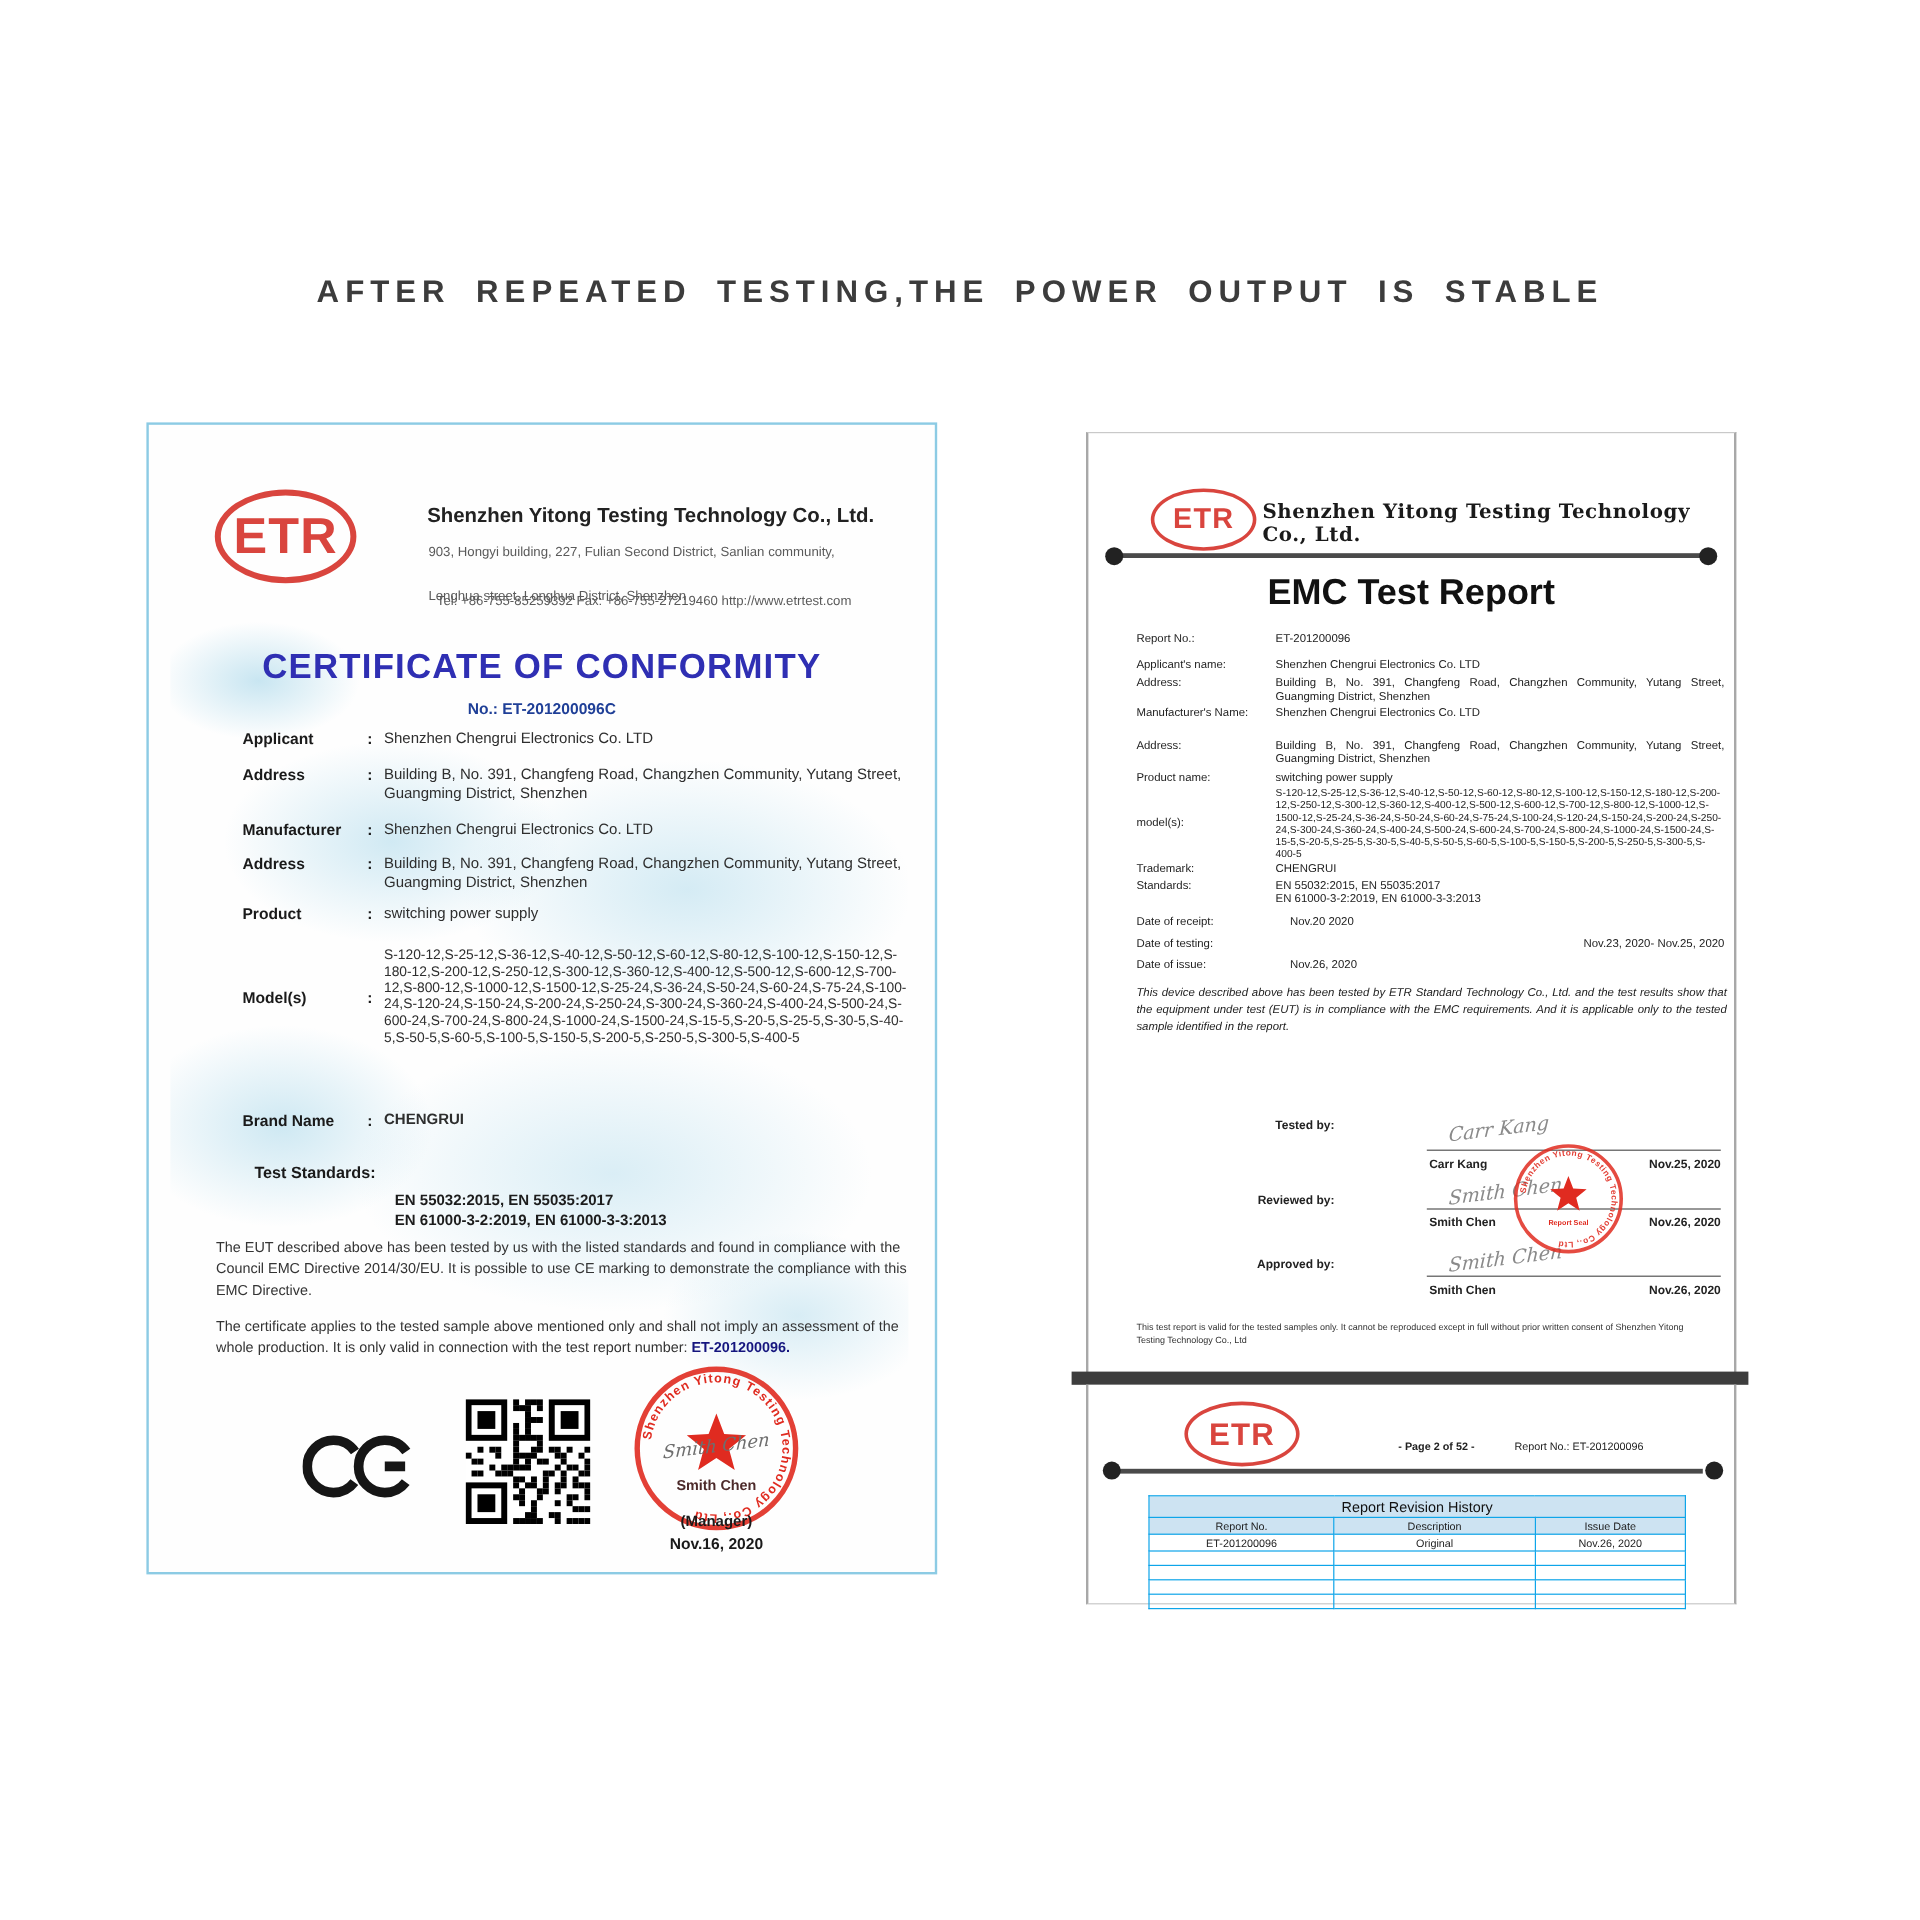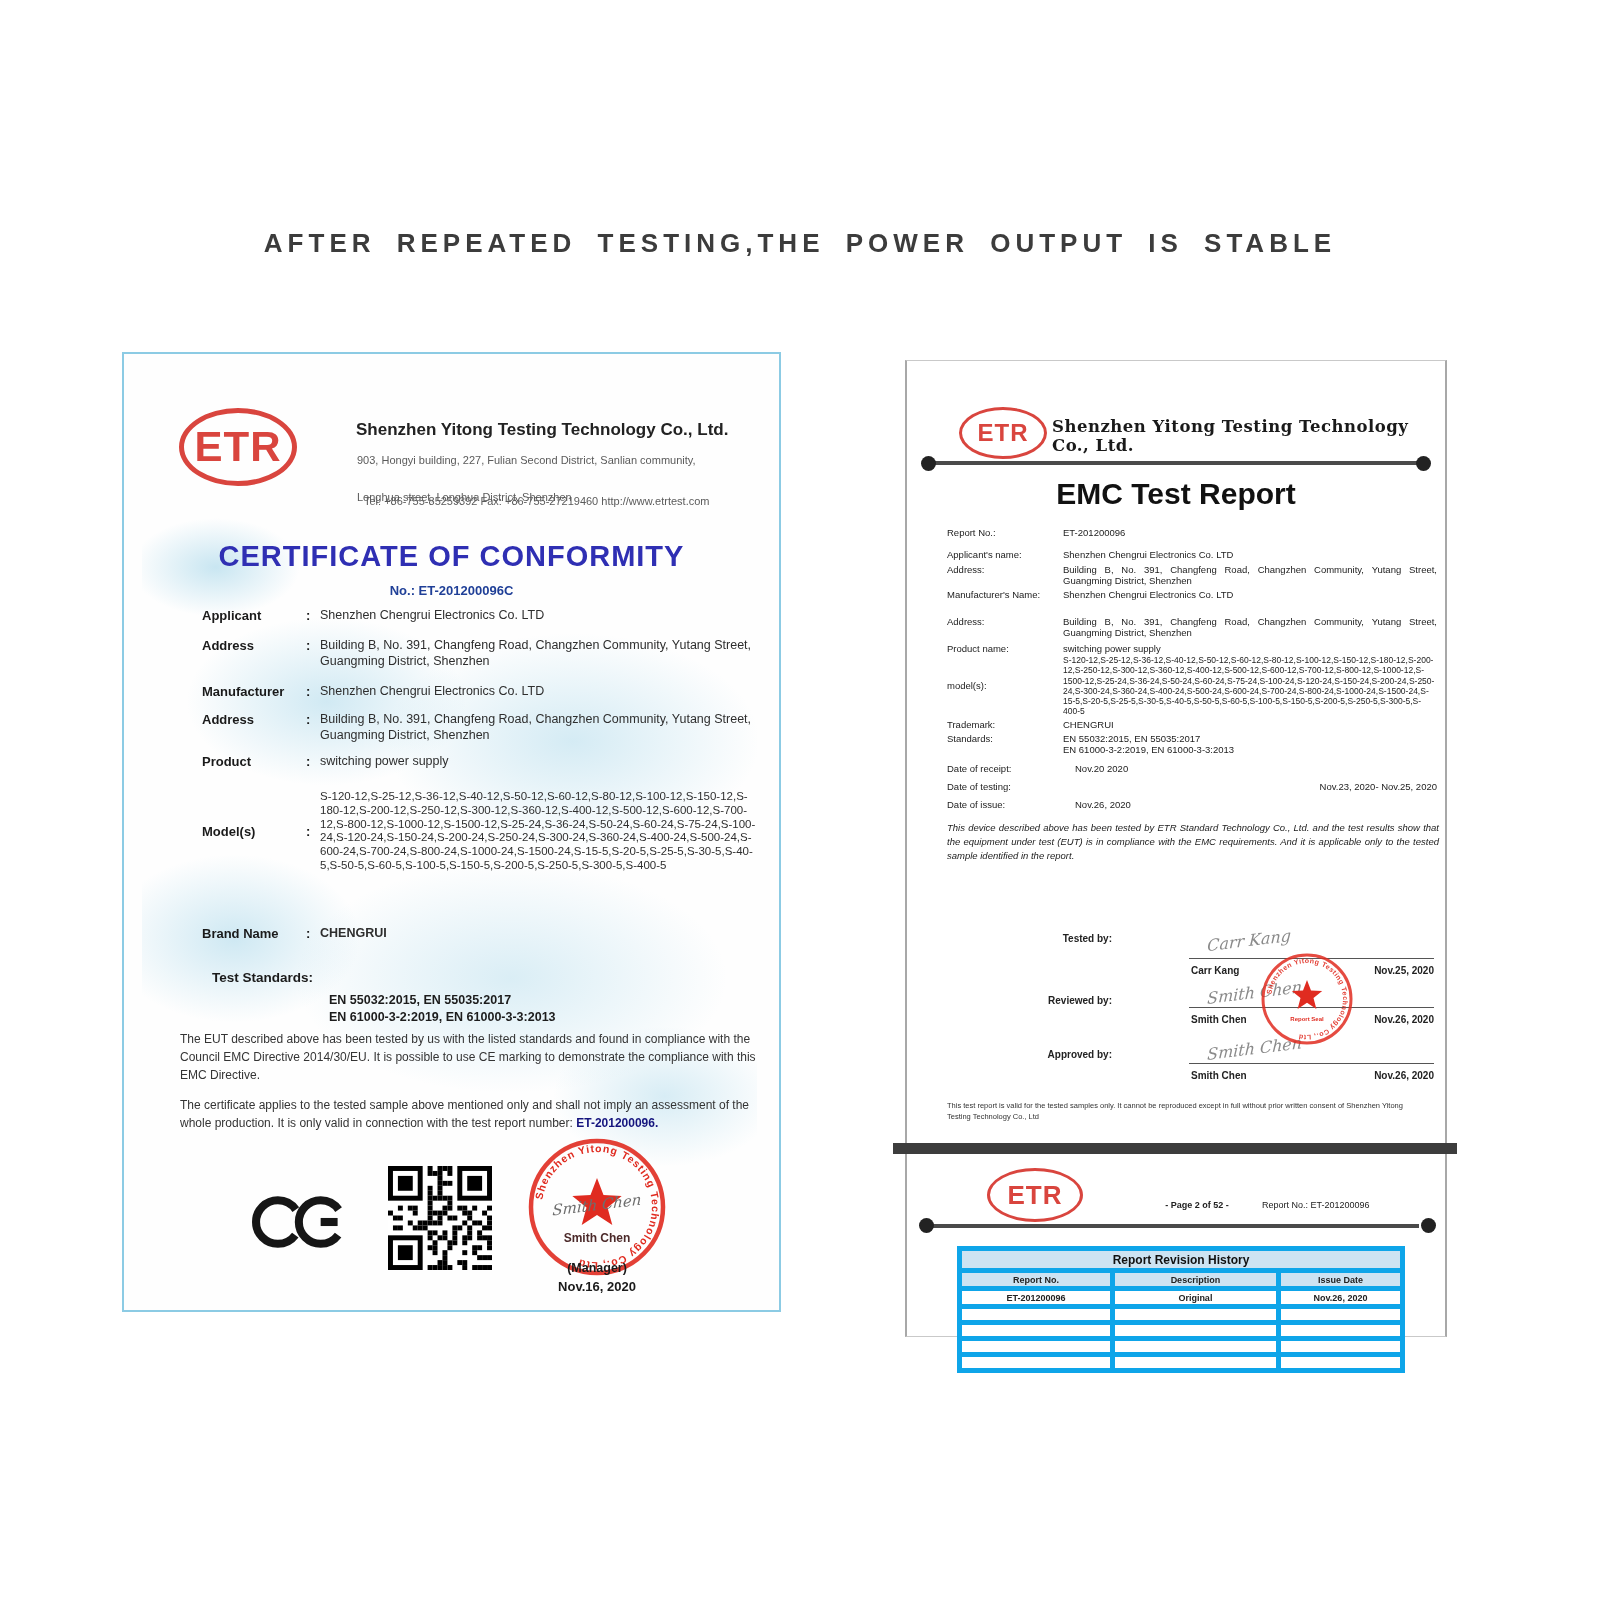--- a/index.html
+++ b/index.html
@@ -80,21 +80,21 @@
 
   
   .sep{left:893px;top:1143px;width:564px;height:11px;background:#3d3d3d;}
   .rep2{left:905px;top:1154px;width:538px;height:182px;background:#fff;
         border-left:2px solid #a8a8a8;border-right:2px solid #a8a8a8;border-bottom:1px solid #c9c9c9;}
   .etr-r2{left:80px;top:14px;width:90px;height:48px;font-size:26px;}
   .pg-info{left:230px;top:46px;width:120px;text-align:center;font-size:9px;font-weight:700;color:#222;}
   .pg-repno{left:355px;top:46px;font-size:9px;font-weight:400;color:#222;}
   .rule2{left:26px;top:70px;width:486px;}
   .rev-table{left:50px;top:92px;width:448px;border-collapse:collapse;}
-  .rev-table td,.rev-table th{border:5px solid #0ea5e9;padding:0;font-weight:700;}
+  .rev-table td,.rev-table th{border:1px solid #0ea5e9;padding:0;font-weight:400;}
   .rt-title{background:#cde3f2;font-size:12px;height:17px;color:#111;text-align:center;}
   .rt-head td{background:#cde3f2;font-size:9px;height:13px;text-align:center;color:#222;}
   .rt-data td{font-size:9px;height:13px;text-align:center;color:#222;}
   .rt-empty td{height:11px;}
   .col1{width:34.5%;} .col2{width:37.5%;} .col3{width:28%;}
 
   .star{fill:#e02b20;}
   .ringtext{fill:#e02b20;font-weight:700;}
 </style>
 </head>

